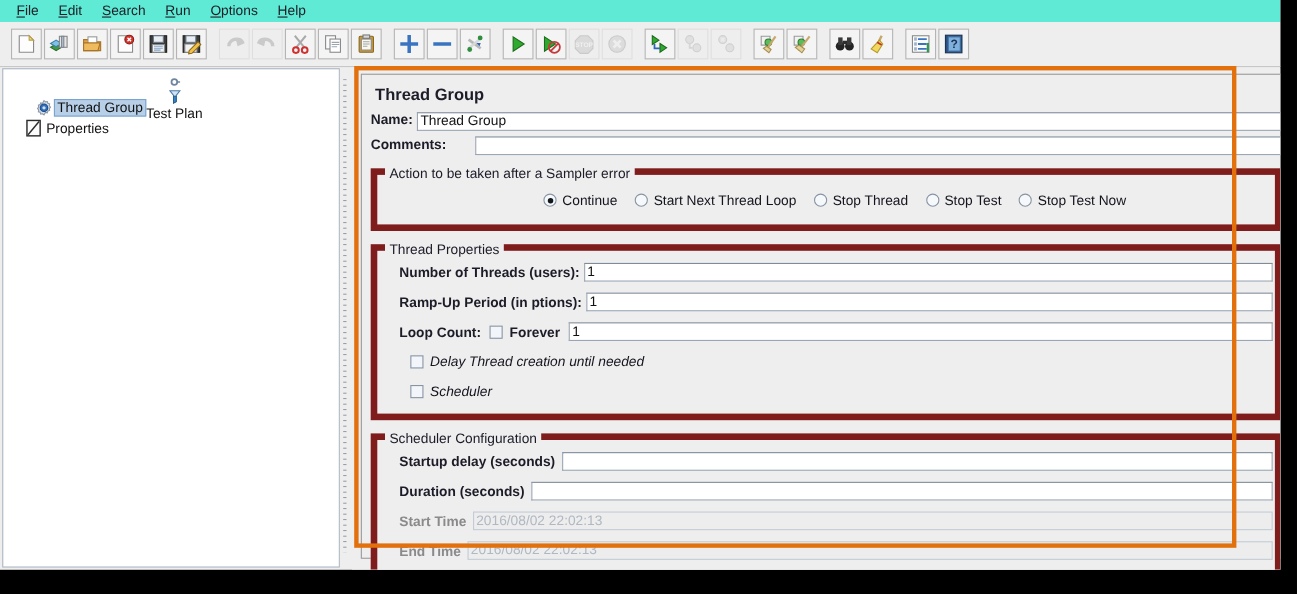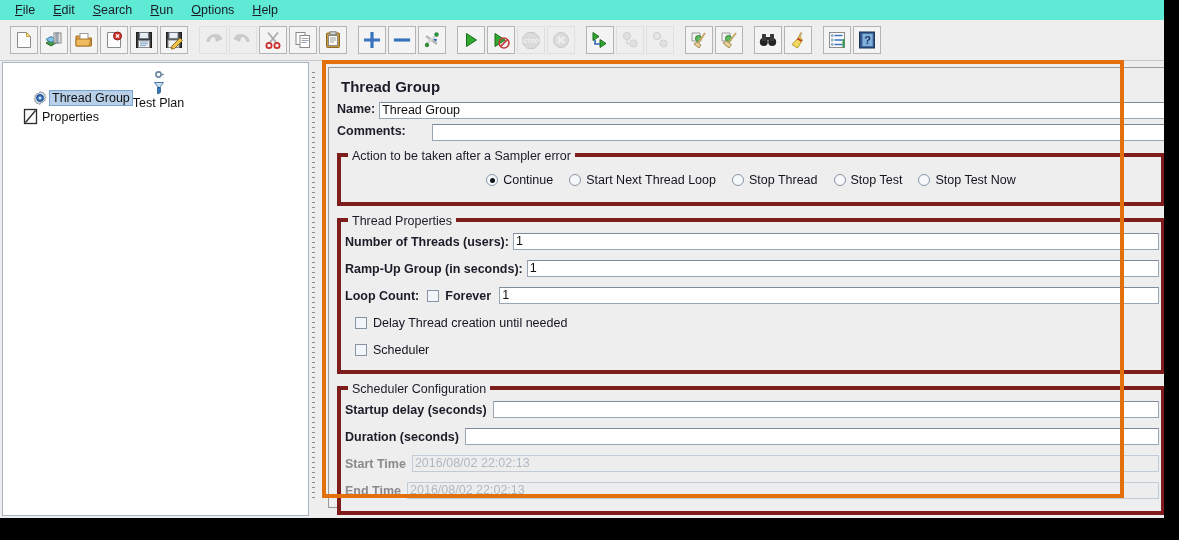--- a/index.html
+++ b/index.html
@@ -155,23 +155,23 @@
   }
   .txt.disabled {
     background: #ededed;
     color: #b0b8c2;
     border-color: #c2ccd6;
   }
 
   
   .group {
     margin: 7px 6px 0 8px;
-    border: 4px solid #7f1d1d;
+    border: 6px solid #7f1d1d;
     position: relative;
-    padding: 10px 0 7px 0;
+    padding: 10px 0 7px 16px;
     background: #eeeeee;
   }
   .group > .gtitle {
     position: absolute;
     top: -8px; left: 7px;
     background: #eeeeee;
     padding: 0 4px;
     font-size: 12.5px;
     color: #1c1c28;
     white-space: nowrap;
@@ -208,20 +208,21 @@
     border: 1px solid #8894a2;
     box-sizing: border-box;
     flex: none;
   }
   .chkrow {
     display: flex; align-items: center; gap: 6px;
     height: 19px;
     margin-left: 14px;
     font-size: 12.5px;
     color: #14141e;
+    font-style: italic;
   }
   .frow { display: flex; align-items: center; height: 19px; margin: 0 0 0 4px; padding-right: 2px; }
   .frow + .frow { margin-top: 8px; }
   .gap { height: 8px; }
 
   
   #annot {
     position: absolute;
     left: 322px; top: 60px;
     width: 802px; height: 438px;
@@ -567,21 +568,21 @@
 
       <div class="group" style="margin-top:12px;">
         <div class="gtitle">Thread Properties</div>
 
         <div class="frow">
           <span class="lbl">Number of Threads (users):</span>
           <div class="txt" style="margin-left:4px;">1</div>
         </div>
 
         <div class="frow">
-          <span class="lbl">Ramp-Up Group (in seconds):</span>
+          <span class="lbl">Ramp-Up Period (in ptions):</span>
           <div class="txt" style="margin-left:4px;">1</div>
         </div>
 
         <div class="frow">
           <span class="lbl">Loop Count:</span>
           <span class="cbox" style="margin-left:8px;"></span>
           <span class="lbl" style="margin-left:6px;font-weight:bold;">Forever</span>
           <div class="txt" style="margin-left:8px;">1</div>
         </div>
 

